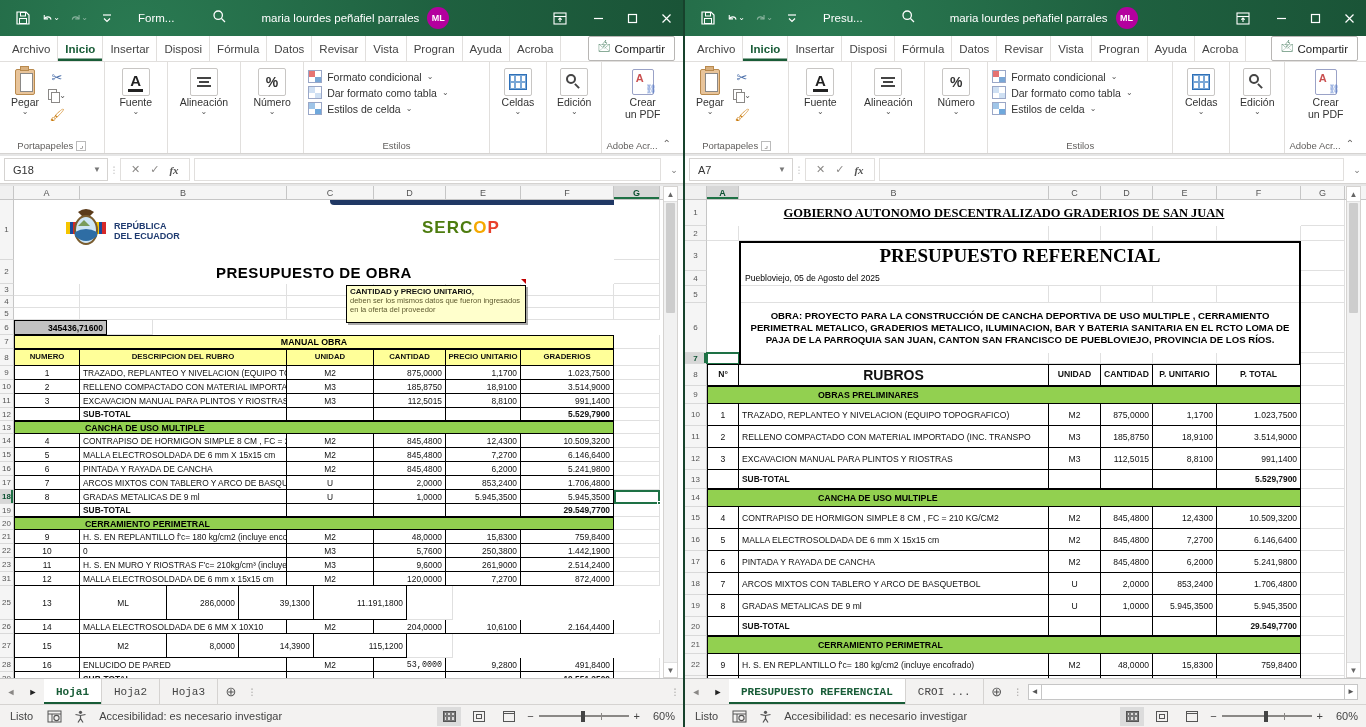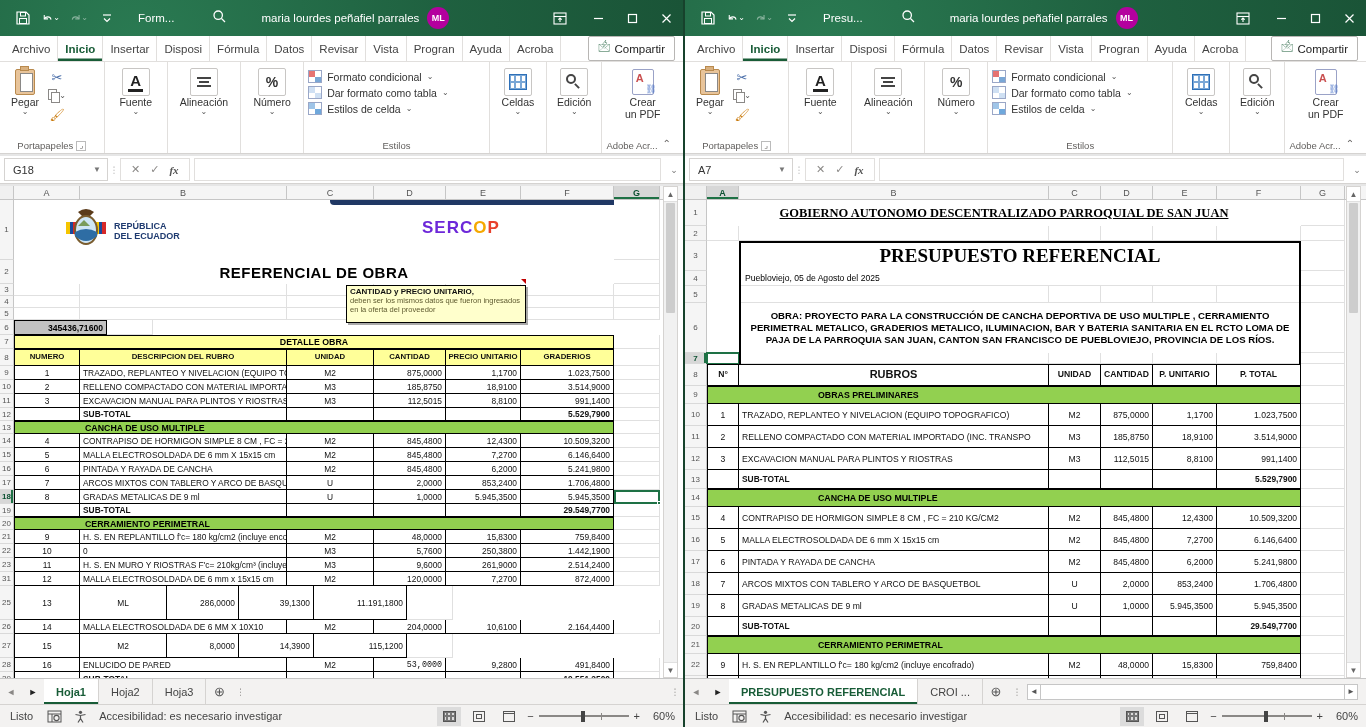--- a/index.html
+++ b/index.html
@@ -124,27 +124,27 @@
   .cmtbox .b { font-size:7.5px; color:#5f5b30; line-height:1.25; }
   .cmtmark { position:absolute; width:0; height:0; border-left:5px solid transparent; border-top:5px solid #c00000; z-index:6; }
   .selbox { position:absolute; border:2px solid #1e7145; z-index:4; background:transparent; }
   .selbox .fh { position:absolute; right:-3px; bottom:-3px; width:4px; height:4px; background:#1e7145; border:1px solid #fff; }
   .thickbox { position:absolute; border:2px solid #000; border-bottom:none; z-index:3; pointer-events:none; }
 
   
   .emblem { position:absolute; }
   .govlabel { position:absolute; font-size:9px; font-weight:bold; color:#1f3b70; line-height:1.1; }
   .sercop { position:absolute; font-weight:bold; font-size:17px; letter-spacing:1px; }
-  .sercop .bl { color:#6d28d9; } .sercop .yl { color:#f5a800; } .sercop .rd { color:#e8412c; }
+  .sercop .bl { color:#4d7c0f; } .sercop .yl { color:#f5a800; } .sercop .rd { color:#e8412c; }
 
   
   .sheettabs { height:26px; background:#f3f2f1; border-top:1px solid #c6c6c6; display:flex; align-items:stretch; font-size:11px; color:#444; flex:0 0 auto; }
   .st-nav { width:22px; display:flex; align-items:center; justify-content:center; color:#8a8886; font-size:9px; }
   .st-nav.on { color:#222; }
-  .stab { padding:0 12px; display:flex; align-items:center; border-right:1px solid #d5d3d1; background:#f3f2f1; white-space:nowrap; }
+  .stab { padding:0 12px; display:flex; align-items:center; border-right:1px solid #d5d3d1; background:#f3f2f1; white-space:nowrap;font-family:Liberation Mono, monospace; }
   .stab.active { background:#fff; color:#185c37; font-weight:bold; box-shadow:inset 0 -2px 0 #185c37; }
   .st-add { width:26px; display:flex; align-items:center; justify-content:center; color:#555; font-size:13px; }
   .st-dots { width:16px; display:flex; align-items:center; justify-content:center; color:#8a8886; font-size:9px; }
   .hscroll { flex:1; display:flex; align-items:center; margin:4px 8px 4px 2px; }
   .hs-btn { width:14px; height:16px; background:#fff; border:1px solid #c6c6c6; color:#555; font-size:8px; display:flex; align-items:center; justify-content:center; }
   .hs-track { flex:1; height:16px; background:#fff; border:1px solid #c6c6c6; border-left:none; border-right:none; }
   .st-fill { margin-left:auto; }
 
   
   .statusbar { height:23px; background:#f3f2f1; border-top:1px solid #d5d3d1; display:flex; align-items:center; font-size:11px; color:#444; flex:0 0 auto; }
@@ -467,21 +467,21 @@
               <div class="govlabel" style="left: 100px; top: 22px;">
                 <div>REPÚBLICA</div>
                 <div>DEL ECUADOR</div>
               </div>
               <div class="sercop" style="left: 408px; top: 18px;"><span class="bl">SERC</span><span class="yl">O</span><span class="rd">P</span></div>
             </div>
             <div class="c grid" style="width: 46px;"></div>
           </div>
           <div class="srow" style="height: 24px;">
             <div class="gut" style="width: 14px;">2</div>
-            <div class="band " style="width: 600px; height: 100%; justify-content: center; font-weight: bold; font-size: 15px; letter-spacing: 0.5px; color: rgb(0, 0, 0);">REFERENCIAL DE OBRA</div>
+            <div class="band " style="width: 600px; height: 100%; justify-content: center; font-weight: bold; font-size: 15px; letter-spacing: 0.5px; color: rgb(0, 0, 0);">PRESUPUESTO DE OBRA</div>
             <div class="c grid" style="width: 46px;"></div>
           </div>
           <div class="srow" style="height: 12px;">
             <div class="gut" style="width: 14px;">3</div>
             <div class="c grid" style="width: 66px;"></div>
             <div class="c grid" style="width: 207px;"></div>
             <div class="c grid" style="width: 87px;"></div>
             <div class="c grid" style="width: 72px;"></div>
             <div class="c grid" style="width: 75px;"></div>
             <div class="c grid" style="width: 93px;"></div>
@@ -507,21 +507,21 @@
             <div class="c grid" style="width: 93px;"></div>
             <div class="c grid" style="width: 46px;"></div>
           </div>
           <div class="srow" style="height: 15px;">
             <div class="gut" style="width: 14px;">6</div>
             <div class="band " style="width: 93px; height: 100%; background: rgb(194, 194, 194); border: 1.5px solid rgb(0, 0, 0); justify-content: flex-end; padding-right: 3px; font-weight: bold; font-size: 8.6px;">345436,71600</div>
             <div class="c grid" style="width: 46px;"></div>
           </div>
           <div class="srow" style="height: 14px;">
             <div class="gut" style="width: 14px;">7</div>
-            <div class="band " style="width: 600px; height: 100%; background: rgb(255, 255, 153); border: 1px solid rgb(0, 0, 0); justify-content: center; font-weight: bold; font-size: 8.8px;">DETALLE OBRA</div>
+            <div class="band " style="width: 600px; height: 100%; background: rgb(255, 255, 153); border: 1px solid rgb(0, 0, 0); justify-content: center; font-weight: bold; font-size: 8.8px;">MANUAL OBRA</div>
             <div class="c grid" style="width: 46px;"></div>
           </div>
           <div class="srow" style="height: 17px;">
             <div class="gut" style="width: 14px;">8</div>
             <div class="c blk ctr bold blkL" style="width: 66px; font-size: 7.8px; background: rgb(255, 255, 153); border-top: 1px solid rgb(0, 0, 0); white-space: normal; text-align: center; line-height: 1.05; justify-content: center;">NUMERO</div>
             <div class="c blk ctr bold" style="width: 207px; font-size: 7.8px; background: rgb(255, 255, 153); border-top: 1px solid rgb(0, 0, 0); white-space: normal; text-align: center; line-height: 1.05; justify-content: center;">DESCRIPCION DEL RUBRO</div>
             <div class="c blk ctr bold" style="width: 87px; font-size: 7.8px; background: rgb(255, 255, 153); border-top: 1px solid rgb(0, 0, 0); white-space: normal; text-align: center; line-height: 1.05; justify-content: center;">UNIDAD</div>
             <div class="c blk ctr bold" style="width: 72px; font-size: 7.8px; background: rgb(255, 255, 153); border-top: 1px solid rgb(0, 0, 0); white-space: normal; text-align: center; line-height: 1.05; justify-content: center;">CANTIDAD</div>
             <div class="c blk ctr bold" style="width: 75px; font-size: 7.8px; background: rgb(255, 255, 153); border-top: 1px solid rgb(0, 0, 0); white-space: normal; text-align: center; line-height: 1.05; justify-content: center;">PRECIO UNITARIO</div>
             <div class="c blk ctr bold" style="width: 93px; font-size: 7.8px; background: rgb(255, 255, 153); border-top: 1px solid rgb(0, 0, 0); white-space: normal; text-align: center; line-height: 1.05; justify-content: center;">GRADERIOS</div>
@@ -1076,21 +1076,21 @@
           <div class="ch" style="width: 52px;">C</div>
           <div class="ch" style="width: 52px;">D</div>
           <div class="ch" style="width: 64px;">E</div>
           <div class="ch" style="width: 84px;">F</div>
           <div class="ch" style="width: 44px;">G</div>
         </div>
         <div class="rows">
           <div class="srow" style="height: 26px;">
             <div class="gut" style="width: 22px;">1</div>
             <div class="band " style="width: 594px; height: 100%; justify-content: center;">
-              <span style="font-family: &quot;Liberation Serif&quot;, serif; font-weight: bold; font-size: 12.5px; text-decoration: underline; white-space: nowrap;">GOBIERNO AUTONOMO DESCENTRALIZADO PARROQUIAL DE SAN JUAN</span>
+              <span style="font-family: &quot;Liberation Serif&quot;, serif; font-weight: bold; font-size: 12.5px; text-decoration: underline; white-space: nowrap;">GOBIERNO AUTONOMO DESCENTRALIZADO GRADERIOS DE SAN JUAN</span>
             </div>
             <div class="c grid" style="width: 44px;"></div>
           </div>
           <div class="srow" style="height: 15px;">
             <div class="gut" style="width: 22px;">2</div>
             <div class="c grid" style="width: 32px;"></div>
             <div class="c grid" style="width: 310px;"></div>
             <div class="c grid" style="width: 52px;"></div>
             <div class="c grid" style="width: 52px;"></div>
             <div class="c grid" style="width: 64px;"></div>
@@ -1131,21 +1131,21 @@
             <div class="c grid" style="width: 310px;"></div>
             <div class="c grid" style="width: 52px;"></div>
             <div class="c grid" style="width: 52px;"></div>
             <div class="c grid" style="width: 64px;"></div>
             <div class="c grid" style="width: 84px;"></div>
             <div class="c grid" style="width: 44px;"></div>
           </div>
           <div class="srow" style="height: 22px;">
             <div class="gut" style="width: 22px;">8</div>
             <div class="c blk ctr bold blkL" style="width: 32px; font-size: 8.6px; border-top: 1px solid rgb(0, 0, 0); white-space: normal; text-align: center; line-height: 1.05; justify-content: center;">N°</div>
-            <div class="c blk ctr bold" style="width: 310px; font-size: 11px; border-top: 1px solid rgb(0, 0, 0); white-space: normal; text-align: center; line-height: 1.05; justify-content: center;">RUBROS</div>
+            <div class="c blk ctr bold" style="width: 310px; font-size: 14px; border-top: 1px solid rgb(0, 0, 0); white-space: normal; text-align: center; line-height: 1.05; justify-content: center;">RUBROS</div>
             <div class="c blk ctr bold" style="width: 52px; font-size: 8.6px; border-top: 1px solid rgb(0, 0, 0); white-space: normal; text-align: center; line-height: 1.05; justify-content: center;">UNIDAD</div>
             <div class="c blk ctr bold" style="width: 52px; font-size: 8.6px; border-top: 1px solid rgb(0, 0, 0); white-space: normal; text-align: center; line-height: 1.05; justify-content: center;">CANTIDAD</div>
             <div class="c blk ctr bold" style="width: 64px; font-size: 8.6px; border-top: 1px solid rgb(0, 0, 0); white-space: normal; text-align: center; line-height: 1.05; justify-content: center;">P. UNITARIO</div>
             <div class="c blk ctr bold" style="width: 84px; font-size: 8.6px; border-top: 1px solid rgb(0, 0, 0); white-space: normal; text-align: center; line-height: 1.05; justify-content: center;">P. TOTAL</div>
             <div class="c grid" style="width: 44px;"></div>
           </div>
           <div class="srow" style="height: 18px;">
             <div class="gut" style="width: 22px;">9</div>
             <div class="band " style="width: 594px; height: 100%; background: rgb(146, 208, 80); border: 1px solid rgb(0, 0, 0); font-weight: bold; font-size: 8.8px; padding-left: 110px;">OBRAS PRELIMINARES</div>
             <div class="c grid" style="width: 44px;"></div>

